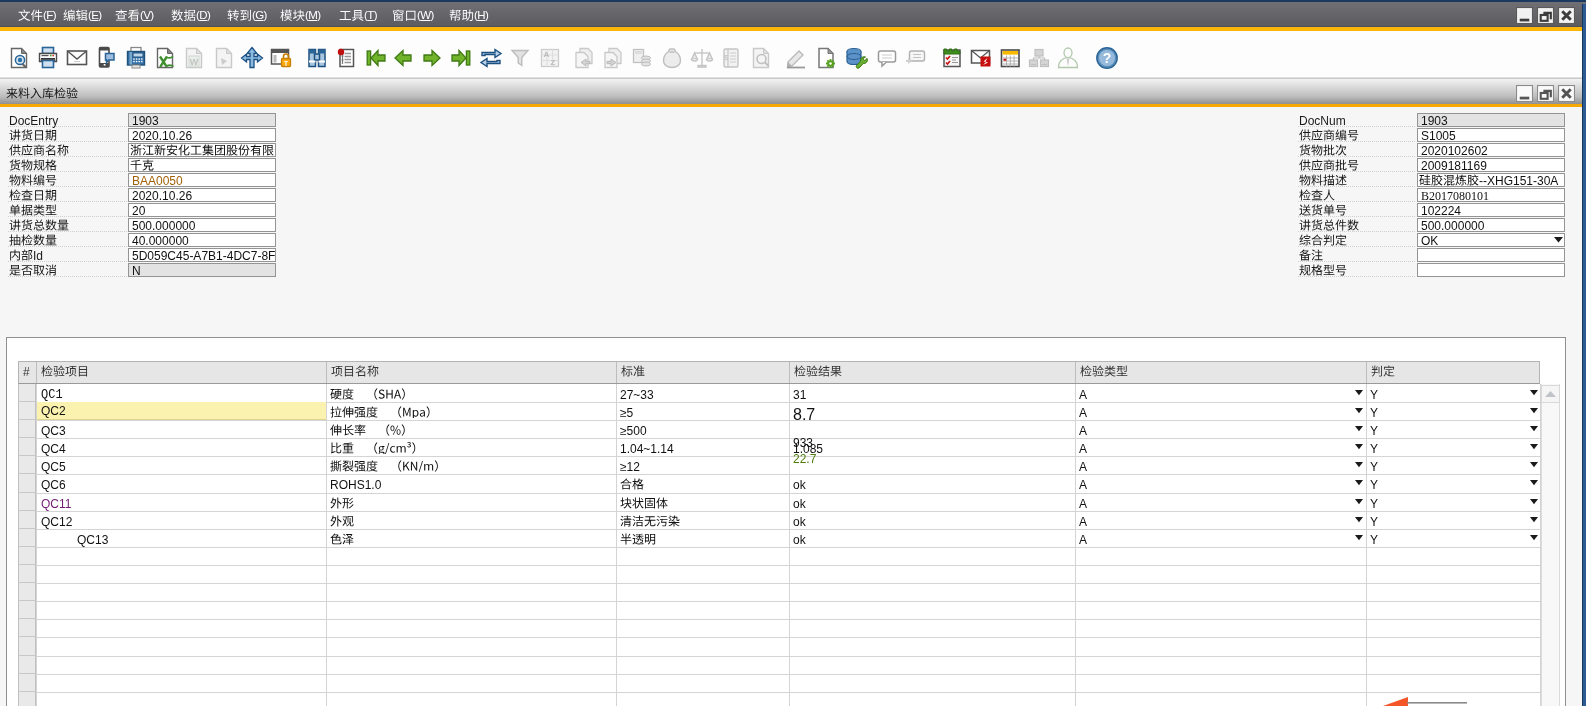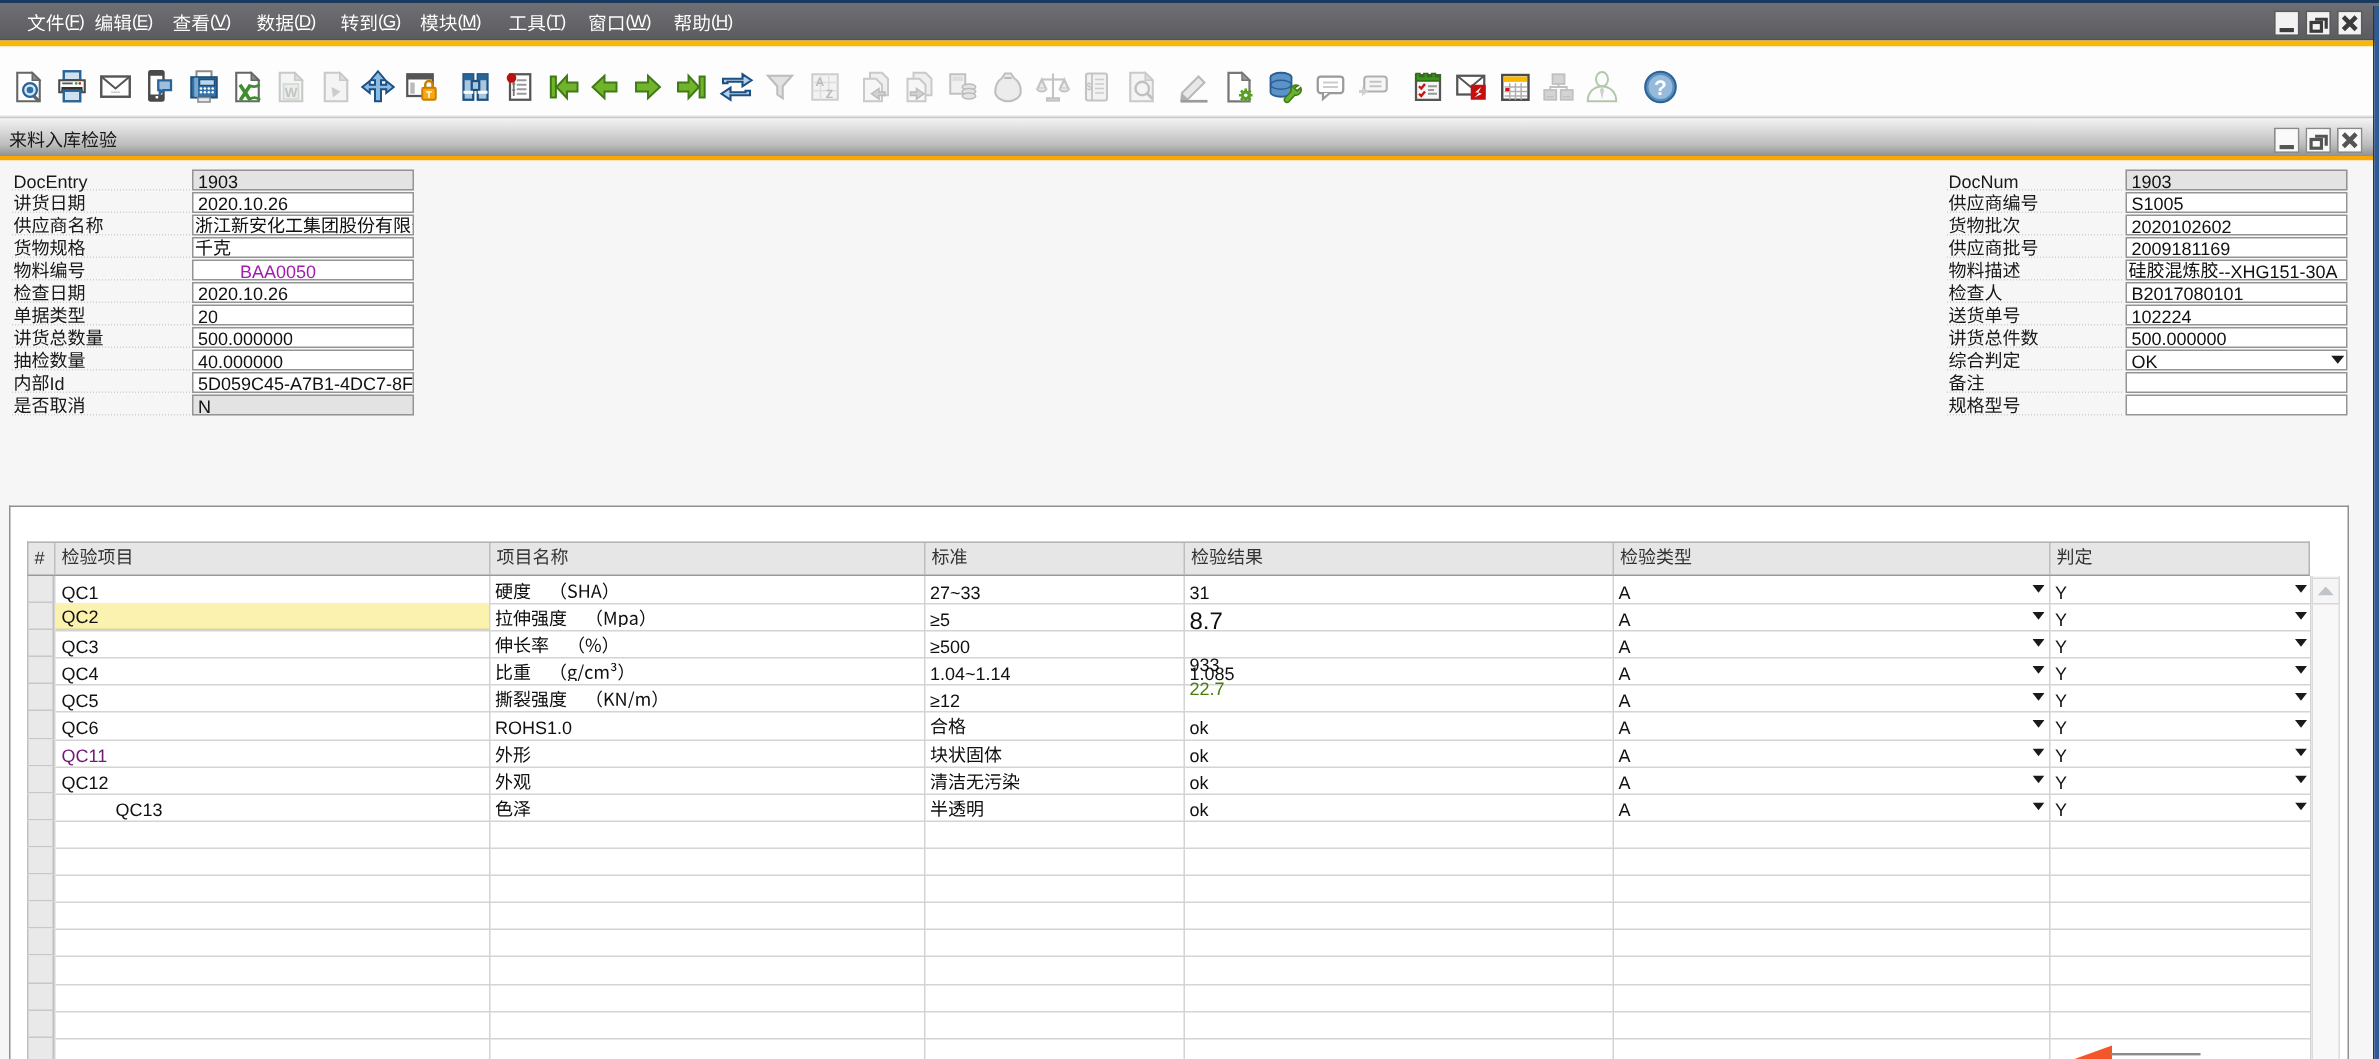--- a/index.html
+++ b/index.html
@@ -530,21 +530,21 @@
     <use href="#u514B" x="1000"></use>
   </svg>
 <div class="abs" style="left:8px;top:186px;width:119px;height:1px;background-image:linear-gradient(to right,#cfcfcf 1px,transparent 1px);background-size:2px 1px"></div>
 <svg style="position:absolute;left:9px;top:174px;width:48.0px;height:12px;" viewBox="0 -880 4000 1000" fill="#1a1a1a">
     <use href="#u7269" x="0"></use>
     <use href="#u6599" x="1000"></use>
     <use href="#u7F16" x="2000"></use>
     <use href="#u53F7" x="3000"></use>
   </svg>
 <div class="abs" style="left:128px;top:173px;width:148px;height:14px;background:#ffffff;border:1px solid #949494;overflow:hidden"></div>
-<div style="position:absolute;left:132px;top:174px;font-size:12px;color:#a21caf;white-space:pre;max-width:144px;overflow:hidden;margin-left:28px;">BAA0050</div>
+<div style="position:absolute;left:132px;top:174px;font-size:12px;color:#a16207;white-space:pre;max-width:144px;overflow:hidden;">BAA0050</div>
 <div class="abs" style="left:8px;top:201px;width:119px;height:1px;background-image:linear-gradient(to right,#cfcfcf 1px,transparent 1px);background-size:2px 1px"></div>
 <svg style="position:absolute;left:9px;top:189px;width:48.0px;height:12px;" viewBox="0 -880 4000 1000" fill="#1a1a1a">
     <use href="#u68C0" x="0"></use>
     <use href="#u67E5" x="1000"></use>
     <use href="#u65E5" x="2000"></use>
     <use href="#u671F" x="3000"></use>
   </svg>
 <div class="abs" style="left:128px;top:188px;width:148px;height:14px;background:#ffffff;border:1px solid #949494;overflow:hidden"></div>
 <div style="position:absolute;left:132px;top:189px;font-size:12px;color:#111;white-space:pre;max-width:144px;overflow:hidden;">2020.10.26</div>
 <div class="abs" style="left:8px;top:216px;width:119px;height:1px;background-image:linear-gradient(to right,#cfcfcf 1px,transparent 1px);background-size:2px 1px"></div>
@@ -641,21 +641,21 @@
     <use href="#u80F6" x="4000"></use>
   </svg>
 <div style="position:absolute;left:1479.0px;top:174px;font-size:12px;color:#111;white-space:pre;">--XHG151-30A</div>
 <div class="abs" style="left:1298px;top:201px;width:118px;height:1px;background-image:linear-gradient(to right,#cfcfcf 1px,transparent 1px);background-size:2px 1px"></div>
 <svg style="position:absolute;left:1299px;top:189px;width:36.0px;height:12px;" viewBox="0 -880 3000 1000" fill="#1a1a1a">
     <use href="#u68C0" x="0"></use>
     <use href="#u67E5" x="1000"></use>
     <use href="#u4EBA" x="2000"></use>
   </svg>
 <div class="abs" style="left:1417px;top:188px;width:148px;height:14px;background:#ffffff;border:1px solid #949494;overflow:hidden"></div>
-<div style="position:absolute;left:1421px;top:189px;font-size:12px;color:#111;white-space:pre;max-width:144px;overflow:hidden;">B2017080101</div>
+<div style="position:absolute;left:1421px;top:189px;font-size:12px;color:#111;white-space:pre;max-width:144px;overflow:hidden;font-family:Liberation Serif, serif;">B2017080101</div>
 <div class="abs" style="left:1298px;top:216px;width:118px;height:1px;background-image:linear-gradient(to right,#cfcfcf 1px,transparent 1px);background-size:2px 1px"></div>
 <svg style="position:absolute;left:1299px;top:204px;width:48.0px;height:12px;" viewBox="0 -880 4000 1000" fill="#1a1a1a">
     <use href="#u9001" x="0"></use>
     <use href="#u8D27" x="1000"></use>
     <use href="#u5355" x="2000"></use>
     <use href="#u53F7" x="3000"></use>
   </svg>
 <div class="abs" style="left:1417px;top:203px;width:148px;height:14px;background:#ffffff;border:1px solid #949494;overflow:hidden"></div>
 <div style="position:absolute;left:1421px;top:204px;font-size:12px;color:#111;white-space:pre;max-width:144px;overflow:hidden;">102224</div>
 <div class="abs" style="left:1298px;top:231px;width:118px;height:1px;background-image:linear-gradient(to right,#cfcfcf 1px,transparent 1px);background-size:2px 1px"></div>
@@ -771,21 +771,21 @@
 <div class="abs" style="left:37px;top:674px;width:1503px;height:1px;background:#d4d4d4"></div>
 <div class="abs" style="left:37px;top:692px;width:1503px;height:1px;background:#d4d4d4"></div>
 <div class="abs" style="left:36px;top:384px;width:1px;height:322px;background:#d4d4d4"></div>
 <div class="abs" style="left:326px;top:384px;width:1px;height:322px;background:#d4d4d4"></div>
 <div class="abs" style="left:616px;top:384px;width:1px;height:322px;background:#d4d4d4"></div>
 <div class="abs" style="left:789px;top:384px;width:1px;height:322px;background:#d4d4d4"></div>
 <div class="abs" style="left:1075px;top:384px;width:1px;height:322px;background:#d4d4d4"></div>
 <div class="abs" style="left:1366px;top:384px;width:1px;height:322px;background:#d4d4d4"></div>
 <div class="abs" style="left:1540px;top:384px;width:1px;height:322px;background:#d4d4d4"></div>
 <div class="abs" style="left:37px;top:402px;width:289px;height:18px;background:#fbf2b0;border-bottom:1px solid #ded592"></div>
-<div style="position:absolute;left:41px;top:388px;font-size:12px;color:#111;white-space:pre;">QC1</div>
+<div style="position:absolute;left:41px;top:388px;font-size:12px;color:#111;white-space:pre;font-family:Liberation Mono, monospace;">QC1</div>
 <svg style="position:absolute;left:330px;top:388px;width:83.2px;height:12px;" viewBox="0 -880 6932 1000" fill="#111">
     <use href="#u786C" x="0"></use>
     <use href="#u5EA6" x="1000"></use>
     <use href="#u3000" x="2000"></use>
     <use href="#uFF08" x="3000"></use>
     <use href="#u53" x="4000"></use>
     <use href="#u48" x="4596"></use>
     <use href="#u41" x="5324"></use>
     <use href="#uFF09" x="5932"></use>
   </svg>

